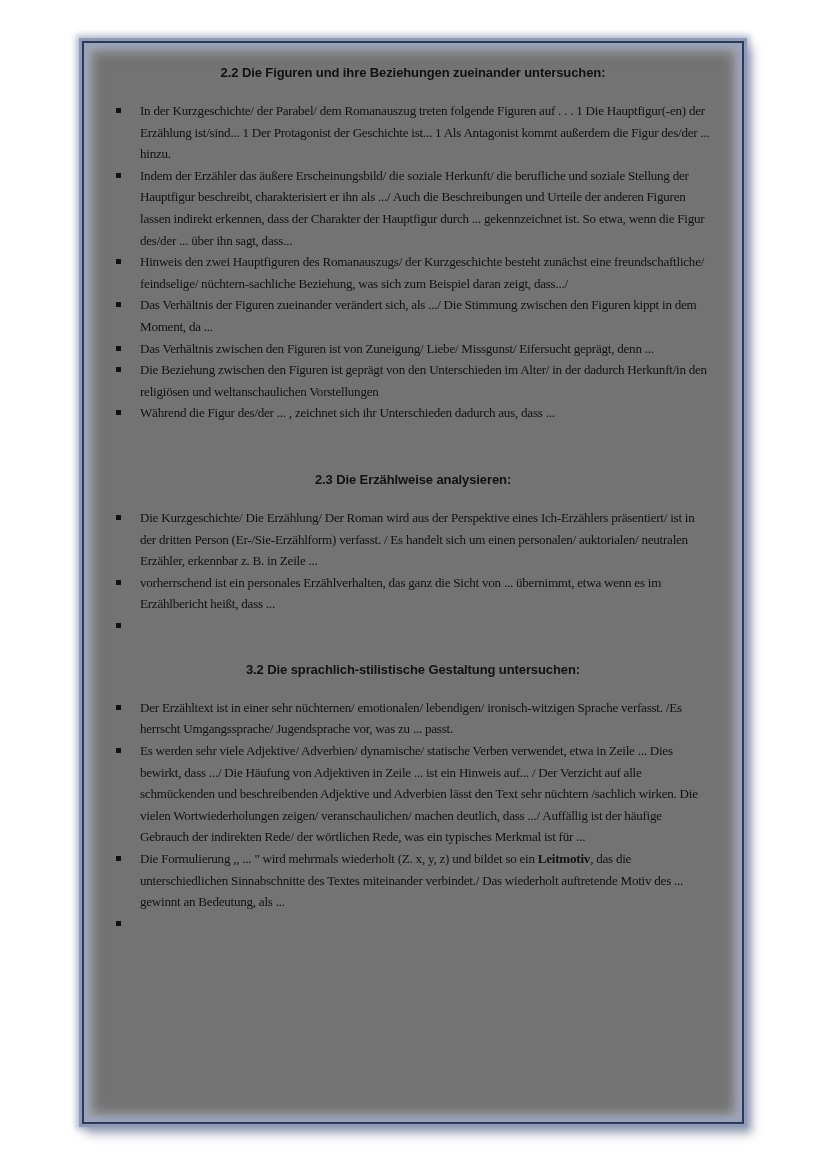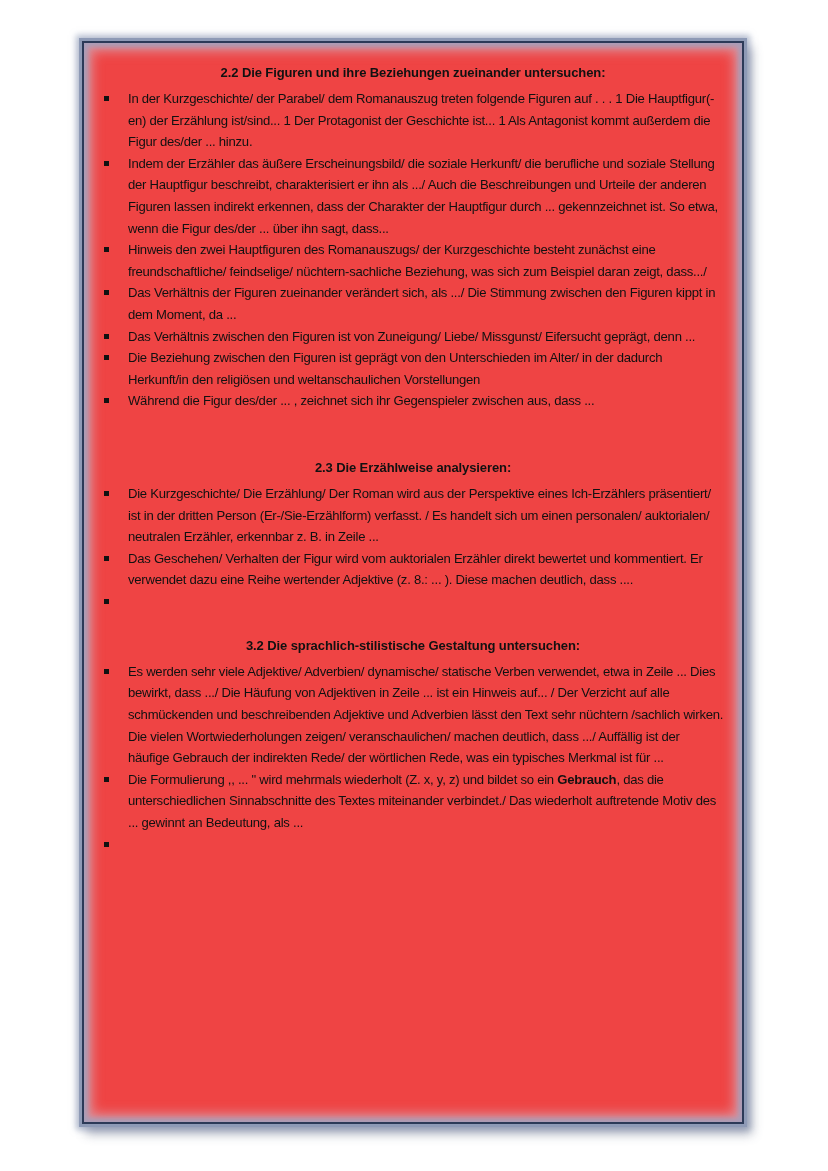--- a/index.html
+++ b/index.html
@@ -15,21 +15,21 @@
     font-family: "Liberation Sans", "DejaVu Sans", sans-serif;
     color: #111111;
   }
   .frame {
     position: absolute;
     left: 82px;
     top: 41px;
     width: 658px;
     height: 1079px;
     border: 2px solid #2c3a58;
-    background: #ef4444;
+    background: #737373;
     box-shadow:
       0 0 0 3px #8e9ab6,
       0 0 6px 6px rgba(120,135,170,0.55),
       6px 8px 10px 2px rgba(80,90,120,0.45),
       inset 0 0 5px 4px rgba(150,163,195,0.75),
       inset 0 0 12px 8px rgba(205,212,230,0.55);
   }
   .content {
     position: absolute;
     left: 14px;
@@ -40,22 +40,23 @@
     font-weight: bold;
     font-size: 13px;
     text-align: center;
     margin: 0;
     height: 22px;
     line-height: 22px;
     letter-spacing: -0.1px;
   }
   ul.bullets {
     list-style: none;
-    margin: 4px;
+    margin: 16px;
     padding: 0;
+    font-family: Liberation Serif, serif;
   }
   ul.bullets li {
     position: relative;
     padding-left: 26px;
     font-size: 13.1px;
     line-height: 21.6px;
     letter-spacing: -0.25px;
     word-spacing: 0px;
   }
   ul.bullets li .bullet {
@@ -79,38 +80,38 @@
 
     <section class="sec-22">
       <h2 class="section-title">2.2  Die Figuren und ihre Beziehungen zueinander untersuchen:</h2>
       <ul class="bullets">
         <li><span class="bullet"></span><span>In der Kurzgeschichte/ der Parabel/ dem Romanauszug treten folgende Figuren auf . . . 1 Die Hauptfigur(-en) der Erzählung ist/sind... 1 Der Protagonist der Geschichte ist... 1 Als Antagonist kommt außerdem die Figur des/der ... hinzu.</span></li>
         <li><span class="bullet"></span><span>Indem der Erzähler das äußere Erscheinungsbild/ die soziale Herkunft/ die berufliche und soziale Stellung der Hauptfigur beschreibt, charakterisiert er ihn als .../ Auch die Beschreibungen und Urteile der anderen Figuren lassen indirekt erkennen, dass der Charakter der Hauptfigur durch ... gekennzeichnet ist. So etwa, wenn die Figur des/der ... über ihn sagt, dass...</span></li>
         <li><span class="bullet"></span><span>Hinweis den zwei Hauptfiguren des Romanauszugs/ der Kurzgeschichte besteht zunächst eine freundschaftliche/ feindselige/ nüchtern-sachliche Beziehung, was sich zum Beispiel daran zeigt, dass.../</span></li>
         <li><span class="bullet"></span><span>Das Verhältnis der Figuren zueinander verändert sich, als .../ Die Stimmung zwischen den Figuren kippt in dem Moment, da ...</span></li>
         <li><span class="bullet"></span><span>Das Verhältnis zwischen den Figuren ist von Zuneigung/ Liebe/ Missgunst/ Eifersucht geprägt, denn ...</span></li>
         <li><span class="bullet"></span><span>Die Beziehung zwischen den Figuren ist geprägt von den Unterschieden im Alter/ in der dadurch Herkunft/in den religiösen und weltanschaulichen Vorstellungen</span></li>
-        <li><span class="bullet"></span><span>Während die Figur des/der ... , zeichnet sich ihr Gegenspieler zwischen aus, dass ...</span></li>
+        <li><span class="bullet"></span><span>Während die Figur des/der ... , zeichnet sich ihr Unterschieden dadurch aus, dass ...</span></li>
       </ul>
     </section>
 
     <section class="sec-23">
       <h2 class="section-title">2.3  Die Erzählweise analysieren:</h2>
       <ul class="bullets">
         <li><span class="bullet"></span><span>Die Kurzgeschichte/ Die Erzählung/ Der Roman wird aus der Perspektive eines Ich-Erzählers präsentiert/ ist in der dritten Person (Er-/Sie-Erzählform) verfasst. / Es handelt sich um einen personalen/ auktorialen/ neutralen Erzähler, erkennbar z. B. in Zeile ...</span></li>
+        <li><span class="bullet"></span><span>vorherrschend ist ein personales Erzählverhalten, das ganz die Sicht von ... übernimmt, etwa wenn es im Erzählbericht heißt, dass ...</span></li>
         <li><span class="bullet"></span></li>
-        <li><span class="bullet"></span><span>Das Geschehen/ Verhalten der Figur wird vom auktorialen Erzähler direkt bewertet und kommentiert. Er verwendet dazu eine Reihe wertender Adjektive (z. 8.: ... ). Diese machen deutlich, dass ....</span></li>
         <li><span class="bullet"></span></li>
       </ul>
     </section>
 
     <section class="sec-24">
       <h2 class="section-title">3.2  Die sprachlich-stilistische Gestaltung untersuchen:</h2>
       <ul class="bullets">
-        <li><span class="bullet"></span></li>
+        <li><span class="bullet"></span><span>Der Erzähltext ist in einer sehr nüchternen/ emotionalen/ lebendigen/ ironisch-witzigen Sprache verfasst. /Es herrscht Umgangssprache/ Jugendsprache vor, was zu ... passt.</span></li>
         <li><span class="bullet"></span><span>Es werden sehr viele Adjektive/ Adverbien/ dynamische/ statische Verben verwendet, etwa in Zeile ... Dies bewirkt, dass .../ Die Häufung von Adjektiven in Zeile ... ist ein Hinweis auf... / Der Verzicht auf alle schmückenden und beschreibenden Adjektive und Adverbien lässt den Text sehr nüchtern /sachlich wirken. Die vielen Wortwiederholungen zeigen/ veranschaulichen/ machen deutlich, dass .../ Auffällig ist der häufige Gebrauch der indirekten Rede/ der wörtlichen Rede, was ein typisches Merkmal ist für ...</span></li>
-        <li><span class="bullet"></span><span>Die Formulierung ,, ... " wird mehrmals wiederholt (Z. x, y, z) und bildet so ein </span><span class="bold">Gebrauch</span><span>, das die unterschiedlichen Sinnabschnitte des Textes miteinander verbindet./ Das wiederholt auftretende Motiv des ... gewinnt an Bedeutung, als ...</span></li>
+        <li><span class="bullet"></span><span>Die Formulierung ,, ... " wird mehrmals wiederholt (Z. x, y, z) und bildet so ein </span><span class="bold">Leitmotiv</span><span>, das die unterschiedlichen Sinnabschnitte des Textes miteinander verbindet./ Das wiederholt auftretende Motiv des ... gewinnt an Bedeutung, als ...</span></li>
         <li><span class="bullet"></span></li>
       </ul>
     </section>
 
   </div>
 </div>
 
 </body></html>

